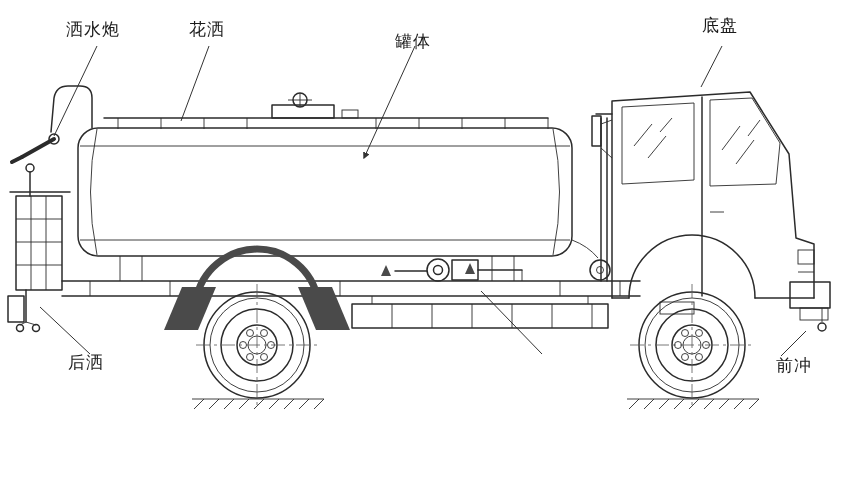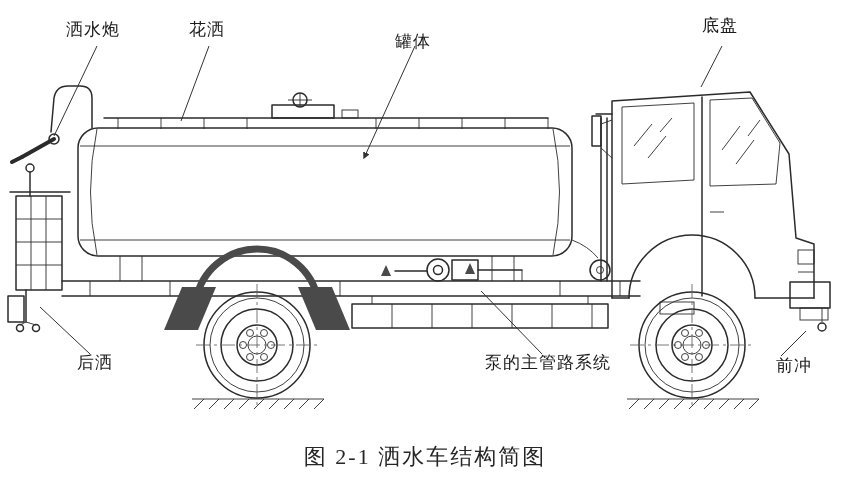--- a/index.html
+++ b/index.html
@@ -243,18 +243,16 @@
       <line x1="729" y1="399" x2="719" y2="409"></line>
       <line x1="744" y1="399" x2="734" y2="409"></line>
       <line x1="759" y1="399" x2="749" y2="409"></line>
     </g>
   </svg>
 
   <div class="lbl" style="left:66px;top:20px;">洒水炮</div>
   <div class="lbl" style="left:189px;top:20px;">花洒</div>
   <div class="lbl" style="left:395px;top:32px;">罐体</div>
   <div class="lbl" style="left:702px;top:16px;">底盘</div>
-  <div class="lbl" style="left:77px;top:353px;">后洒</div>
-  <div class="lbl" style="left:485px;top:353px;">泵的主管路系统</div>
+  <div class="lbl" style="left:68px;top:353px;">后洒</div>
   <div class="lbl" style="left:776px;top:356px;">前冲</div>
 
-  <div class="caption">图 2-1 洒水车结构简图</div>
 </div>
 
 </body></html>

